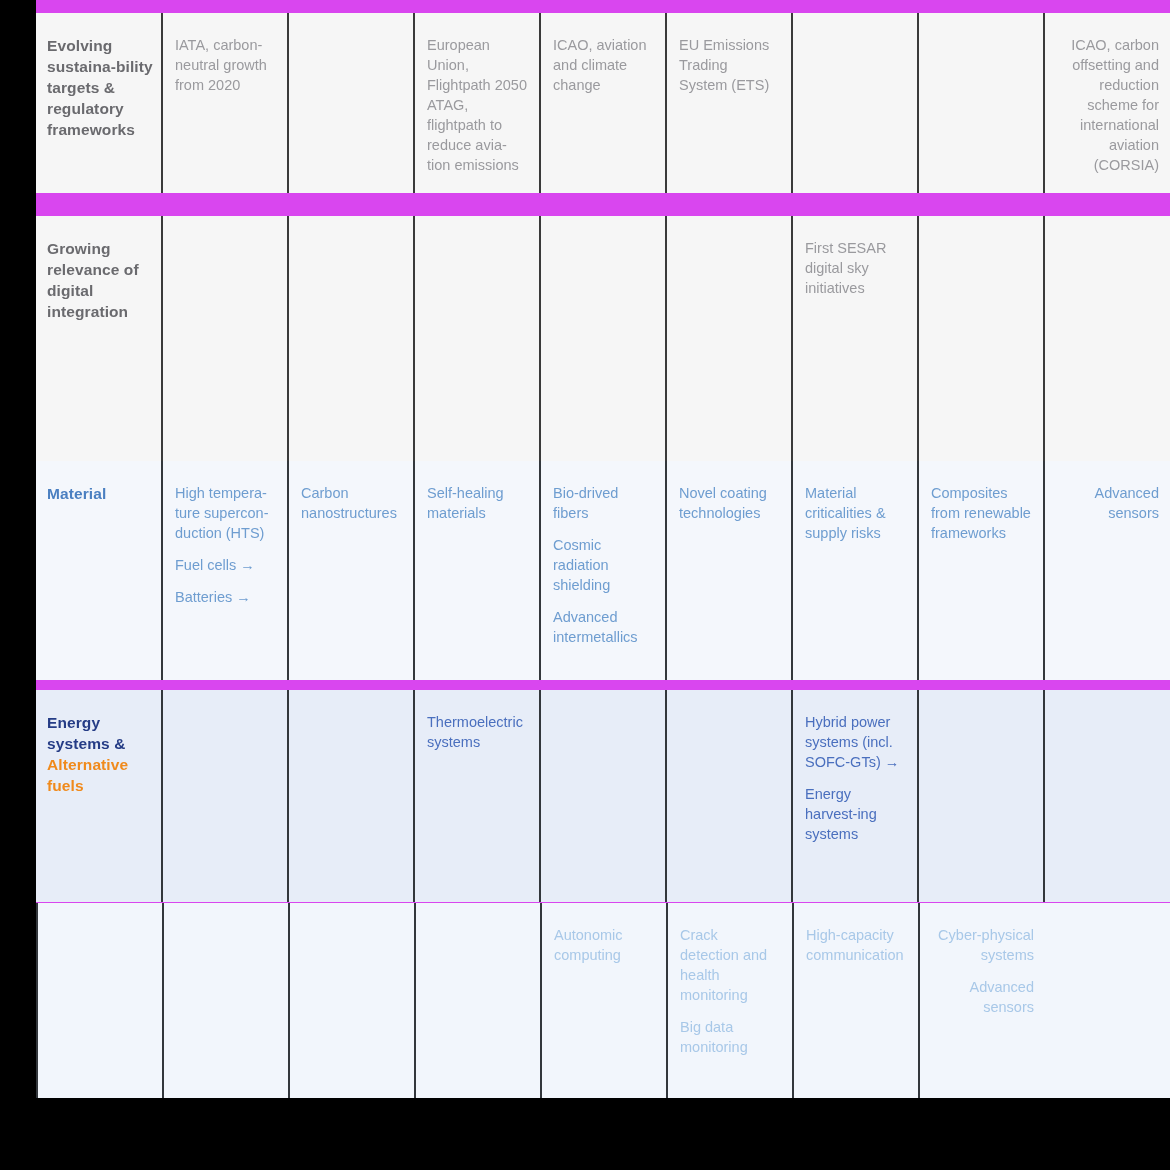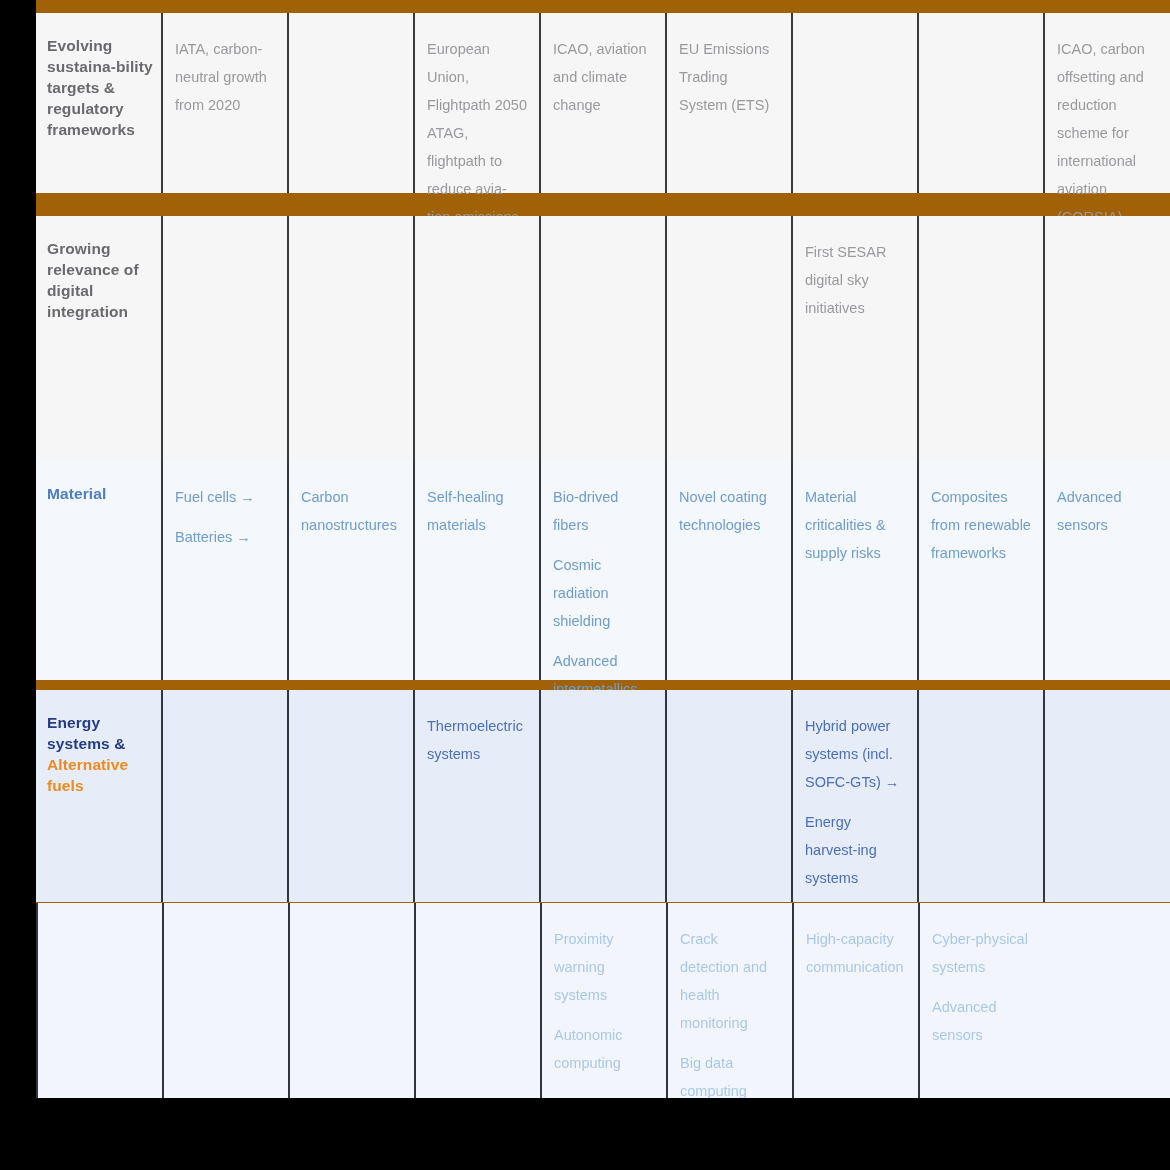--- a/index.html
+++ b/index.html
@@ -12,21 +12,21 @@
   }
   body {
     font-family: "Liberation Sans", sans-serif;
   }
   #page {
     position: absolute;
     left: 36px;
     top: 0px;
     width: 1134px;
     height: 1098px;
-    background: #a16207;
+    background: #d946ef;
     overflow: hidden;
   }
   .row {
     position: absolute;
     left: 0;
     width: 1134px;
     display: flex;
     box-sizing: border-box;
   }
   .cell {
@@ -39,35 +39,36 @@
     width: 125px;
     padding-left: 11px;
     padding-right: 8px;
   }
   .cell.data-cell {
     width: 126px;
     border-left: 2px solid #3a3a3a;
   }
   .cell.data-cell.last {
     width: 128px;
+    text-align: right;
   }
   .label {
     font-weight: bold;
     font-size: 15.5px;
     line-height: 21px;
     letter-spacing: 0.1px;
   }
   .label.grey { color: #6a6a6e; }
   .label.blue { color: #4a7fc1; }
   .label.navy { color: #253c86; }
   .label.lightblue { color: #92bbe6; }
   .label .alt { color: #f08a1c; display: block; }
   .item {
     font-size: 14.5px;
-    line-height: 28px;
+    line-height: 20px;
     margin-bottom: 12px;
     word-wrap: break-word;
     -webkit-hyphens: auto;
     hyphens: auto;
   }
   .item:last-child { margin-bottom: 0; }
   .item.grey   { color: #9a9a9e; }
   .item.blue   { color: #6e9dd0; }
   .item.navy   { color: #4a6fbe; }
   .item.pale   { color: #a8c8e8; }
@@ -128,20 +129,21 @@
     </div>
     <div class="cell data-cell"></div>
     <div class="cell data-cell last"></div>
   </div>
 
   <div class="row" id="row-material">
     <div class="cell label-cell">
       <div class="label blue">Material</div>
     </div>
     <div class="cell data-cell">
+      <div class="item blue">High tempera-ture supercon-duction (HTS)</div>
       <div class="item blue">Fuel cells →</div>
       <div class="item blue">Batteries →</div>
     </div>
     <div class="cell data-cell">
       <div class="item blue">Carbon nanostructures</div>
     </div>
     <div class="cell data-cell">
       <div class="item blue">Self-healing materials</div>
     </div>
     <div class="cell data-cell">
@@ -181,26 +183,25 @@
     <div class="cell data-cell"></div>
     <div class="cell data-cell last"></div>
   </div>
 
   <div class="row" id="row-information">
     <div class="cell data-cell"></div>
     <div class="cell data-cell"></div>
     <div class="cell data-cell"></div>
     <div class="cell data-cell"></div>
     <div class="cell data-cell">
-      <div class="item pale">Proximity warning systems</div>
       <div class="item pale">Autonomic computing</div>
     </div>
     <div class="cell data-cell">
       <div class="item pale">Crack detection and health monitoring</div>
-      <div class="item pale">Big data computing</div>
+      <div class="item pale">Big data monitoring</div>
     </div>
     <div class="cell data-cell">
       <div class="item pale">High-capacity communication</div>
     </div>
     <div class="cell data-cell last">
       <div class="item pale">Cyber-physical systems</div>
       <div class="item pale">Advanced sensors</div>
     </div>
   </div>
 

